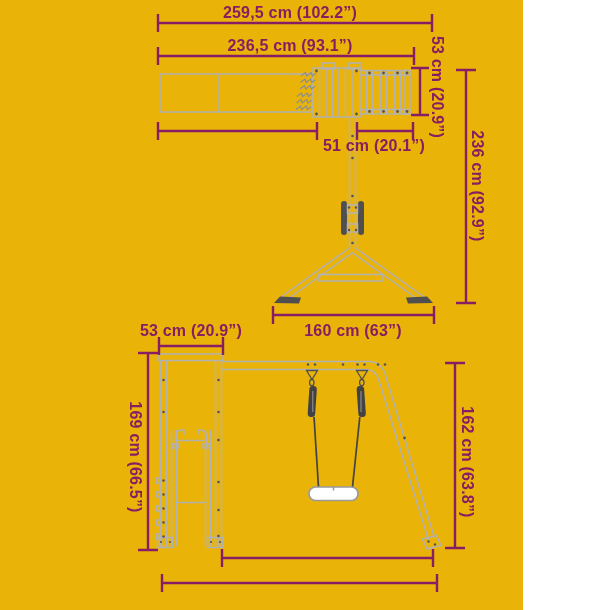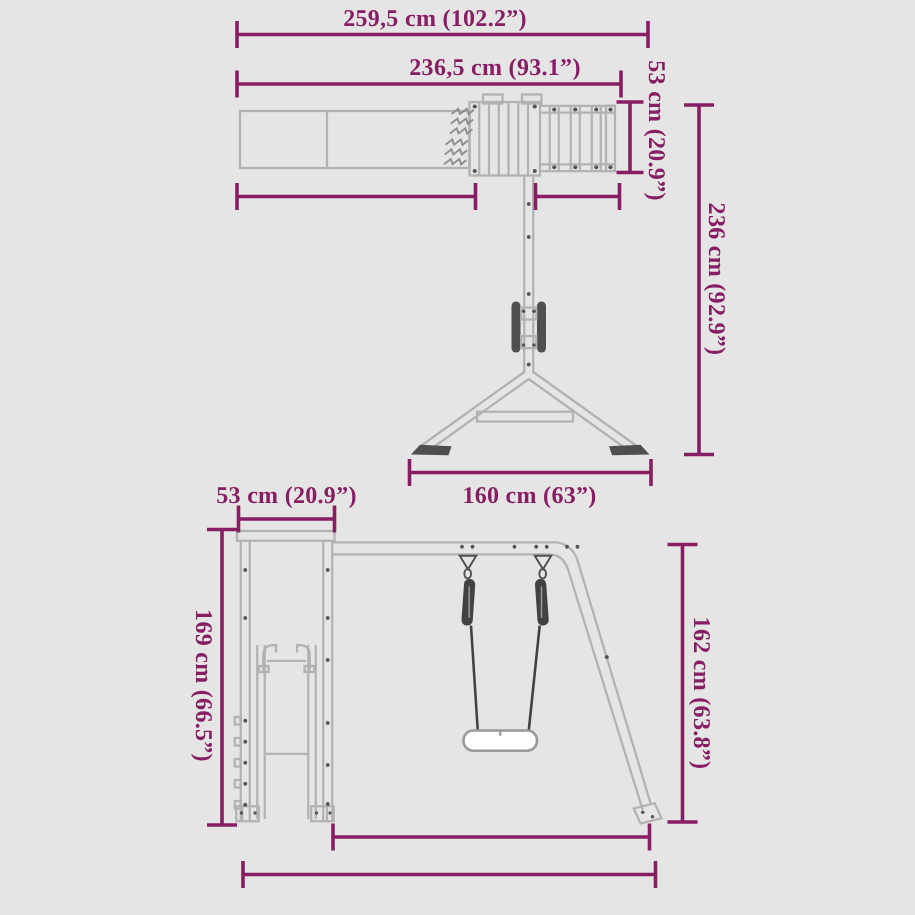--- a/index.html
+++ b/index.html
@@ -1,18 +1,18 @@
 <!DOCTYPE html>
 <html><head>
 <meta charset="utf-8">
 <style>
   html,body{margin:0;padding:0;background:#fff;}
   .stage{
-    position:relative;width:610px;height:610px;background:#e5e5e5;
-    font-family:Liberation Serif, serif;overflow:hidden;
+    position:relative;width:523px;height:610px;background:#eab308;
+    font-family:Liberation Sans, sans-serif;overflow:hidden;
   }
   .stage svg{position:absolute;left:0;top:0;}
   .dlabel{
     position:absolute;transform:translate(-50%,-50%);
     color:#871e63;font-weight:700;font-size:16px;line-height:1.1;
     white-space:nowrap;letter-spacing:.2px;
   }
   .dlabel.v{writing-mode:vertical-rl;}
 </style>
 </head>
@@ -180,21 +180,22 @@
       <path d="M273 306 V324 M273 315 H434 M434 306 V324"></path>
       <path d="M159 337 V355 M159 346 H223 M223 337 V355"></path>
       <path d="M138 353 H158 M148 353 V550 M138 550 H158"></path>
       <path d="M445 363 H465 M455 363 V548 M445 548 H465"></path>
       <path d="M222 549 V567 M222 558 H433 M433 549 V567"></path>
       <path d="M162 574 V592 M162 583 H437 M437 574 V592"></path>
     </g>
   </svg>
 
   <div class="dlabel" style="left:290px;top:13px;">259,5 cm (102.2”)</div>
-  <div class="dlabel" style="left:290px;top:46px;margin-left:40px;">236,5 cm (93.1”)</div>
+  <div class="dlabel" style="left:290px;top:46px;">236,5 cm (93.1”)</div>
   <div class="dlabel v" style="left:437px;top:87px;">53 cm (20.9”)</div>
   <div class="dlabel v" style="left:477px;top:186px;">236 cm (92.9”)</div>
+  <div class="dlabel" style="left:374px;top:146px;">51 cm (20.1”)</div>
   <div class="dlabel" style="left:353px;top:331px;">160 cm (63”)</div>
   <div class="dlabel" style="left:191px;top:331px;">53 cm (20.9”)</div>
   <div class="dlabel v" style="left:135px;top:457px;">169 cm (66.5”)</div>
   <div class="dlabel v" style="left:467px;top:462px;">162 cm (63.8”)</div>
 
 </div>
 
 </body></html>

